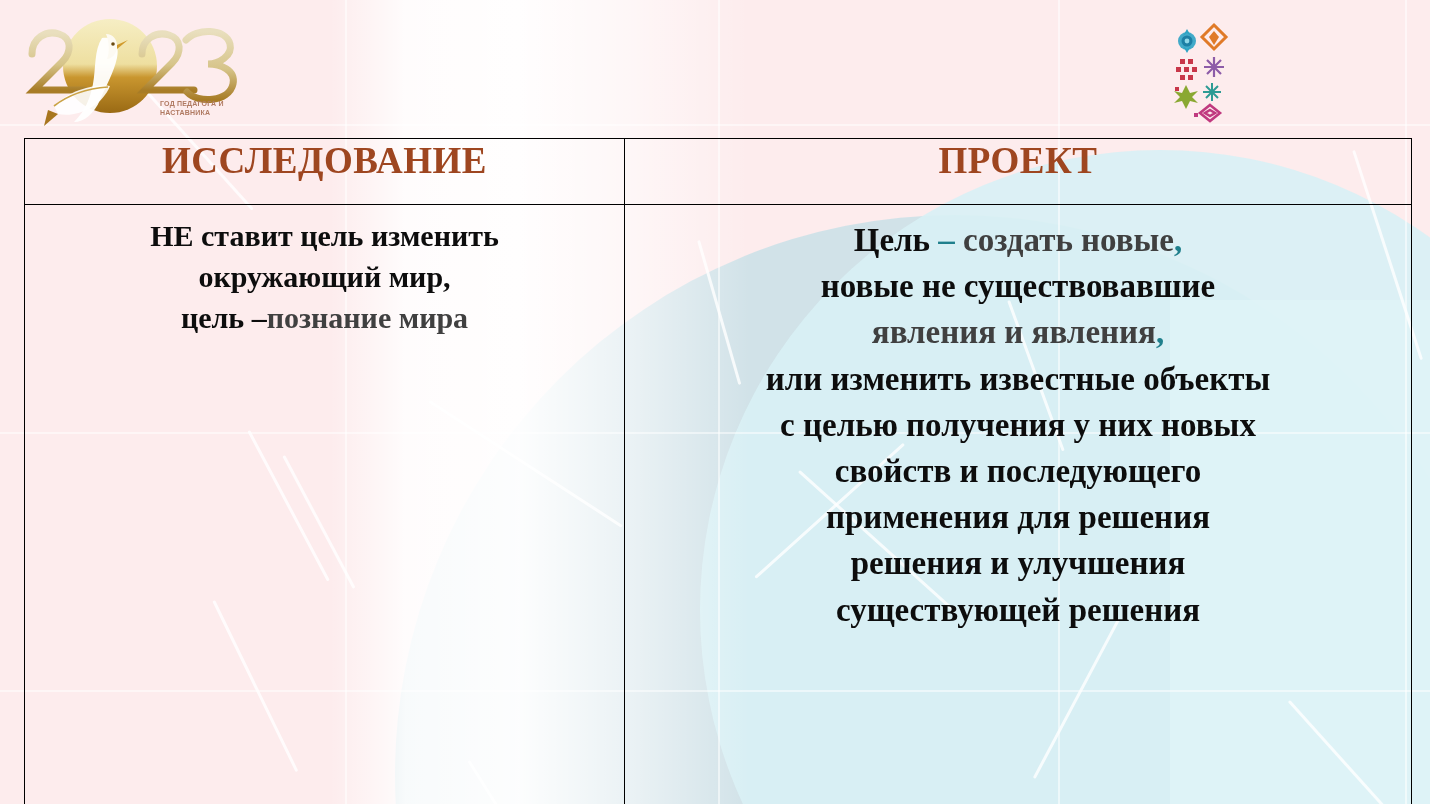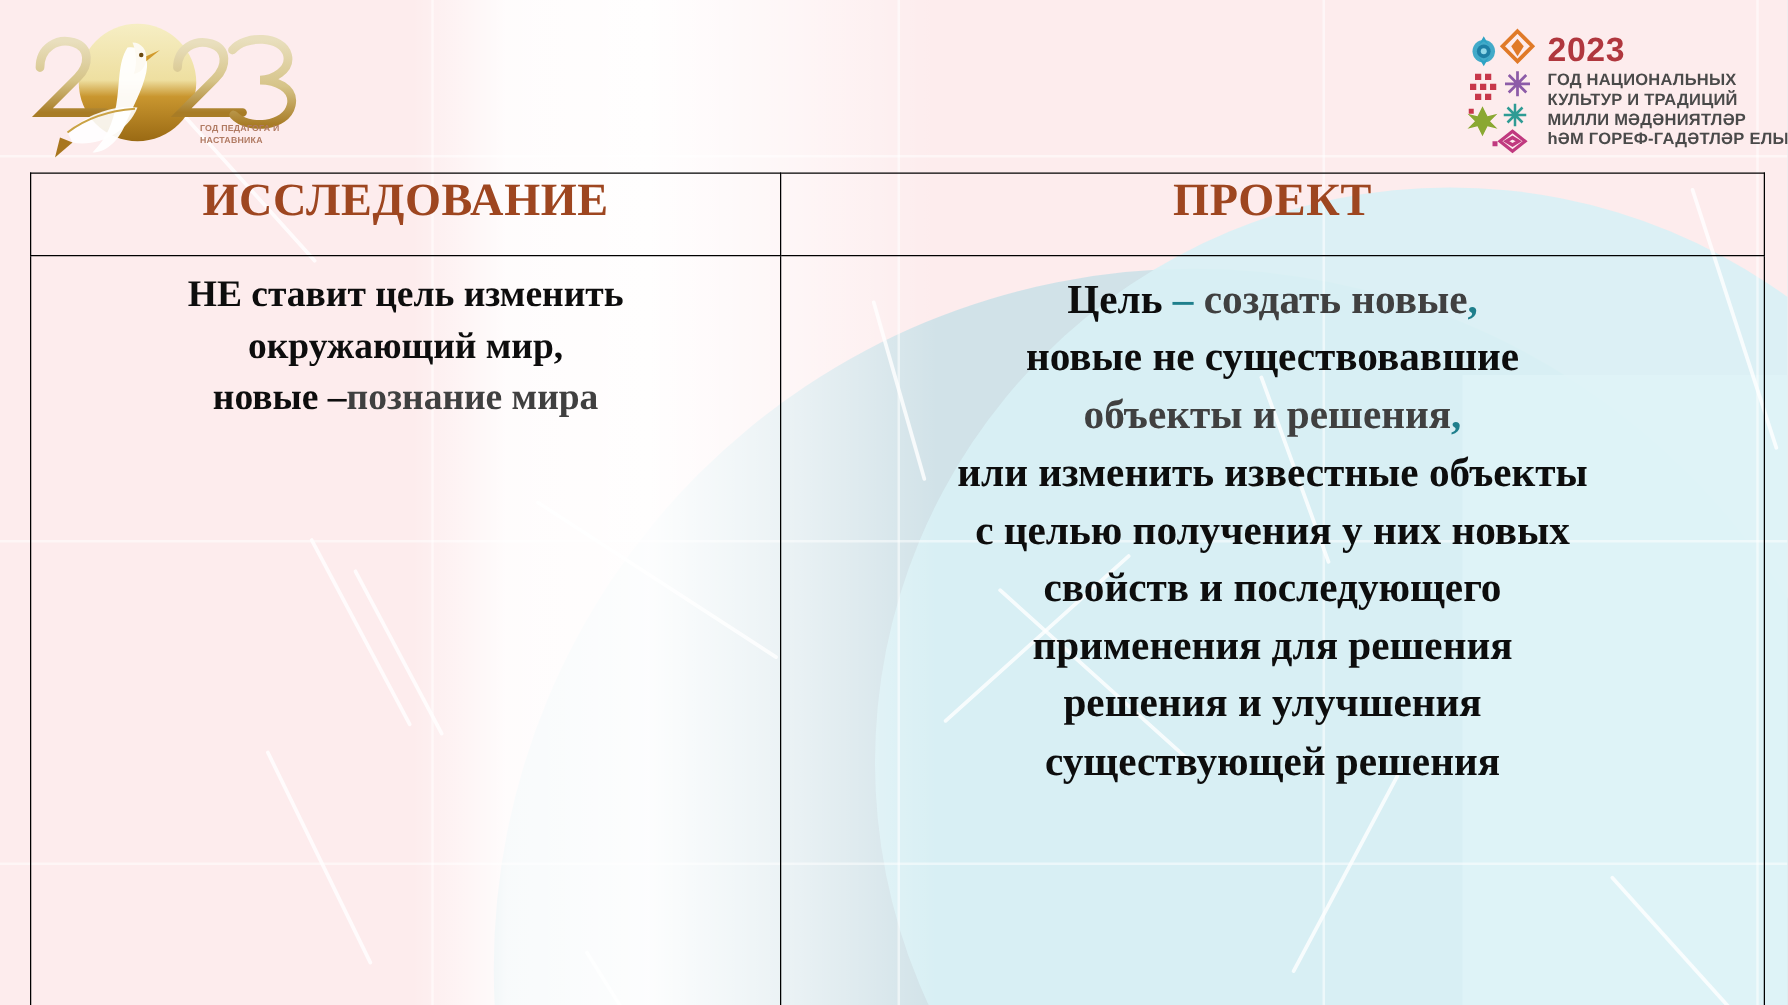--- a/index.html
+++ b/index.html
@@ -235,55 +235,48 @@
     </g>
 
     <g fill="none" stroke="#c0397f" stroke-width="2.6">
       <path d="M40 84 L50 92 L40 100 L30 92 Z"></path>
       <path d="M40 89 L45 92 L40 95 L35 92 Z"></path>
     </g>
 
     <path d="M5 66 h4 v4 h-4 z" fill="#c8374a"></path>
     <path d="M24 92 h4 v4 h-4 z" fill="#c0397f"></path>
   </svg>
-  <div class="txt">
-    <div class="yr">2023</div>
-    <div class="ln">ГОД НАЦИОНАЛЬНЫХ</div>
-    <div class="ln">КУЛЬТУР И ТРАДИЦИЙ</div>
-    <div class="ln">МИЛЛИ МӘДӘНИЯТЛӘР</div>
-    <div class="ln">һӘМ ГОРЕФ-ГАДӘТЛӘР ЕЛЫ</div>
-  </div>
 </div>
 
 <table class="compare">
   <tbody>
       <tr>
     <td class="hd col-l">ИССЛЕДОВАНИЕ</td>
     <td class="hd col-r">ПРОЕКТ</td>
   </tr>
   <tr>
 
     <td class="col-l">
       <div class="cell-text">
         <div>НЕ ставит цель изменить</div>
         <div>окружающий мир,</div>
         <div>
-          <span>новые –</span><span class="brown">познание мира</span>
+          <span>цель –</span><span class="brown">познание мира</span>
         </div>
       </div>
     </td>
 
     <td class="col-r">
       <div class="cell-text right">
         <div>
           <span>Цель </span><span class="teal">– </span><span class="brown">создать новые</span><span class="teal">,</span>
         </div>
         <div>новые не существовавшие</div>
         <div>
-          <span class="brown">объекты и решения</span><span class="teal">,</span>
+          <span class="brown">явления и явления</span><span class="teal">,</span>
         </div>
         <div>или изменить известные объекты</div>
         <div>с целью получения у них новых</div>
         <div>свойств и последующего</div>
         <div>применения для решения</div>
         <div>решения и улучшения</div>
         <div>существующей решения</div>
       </div>
     </td>
   </tr>

